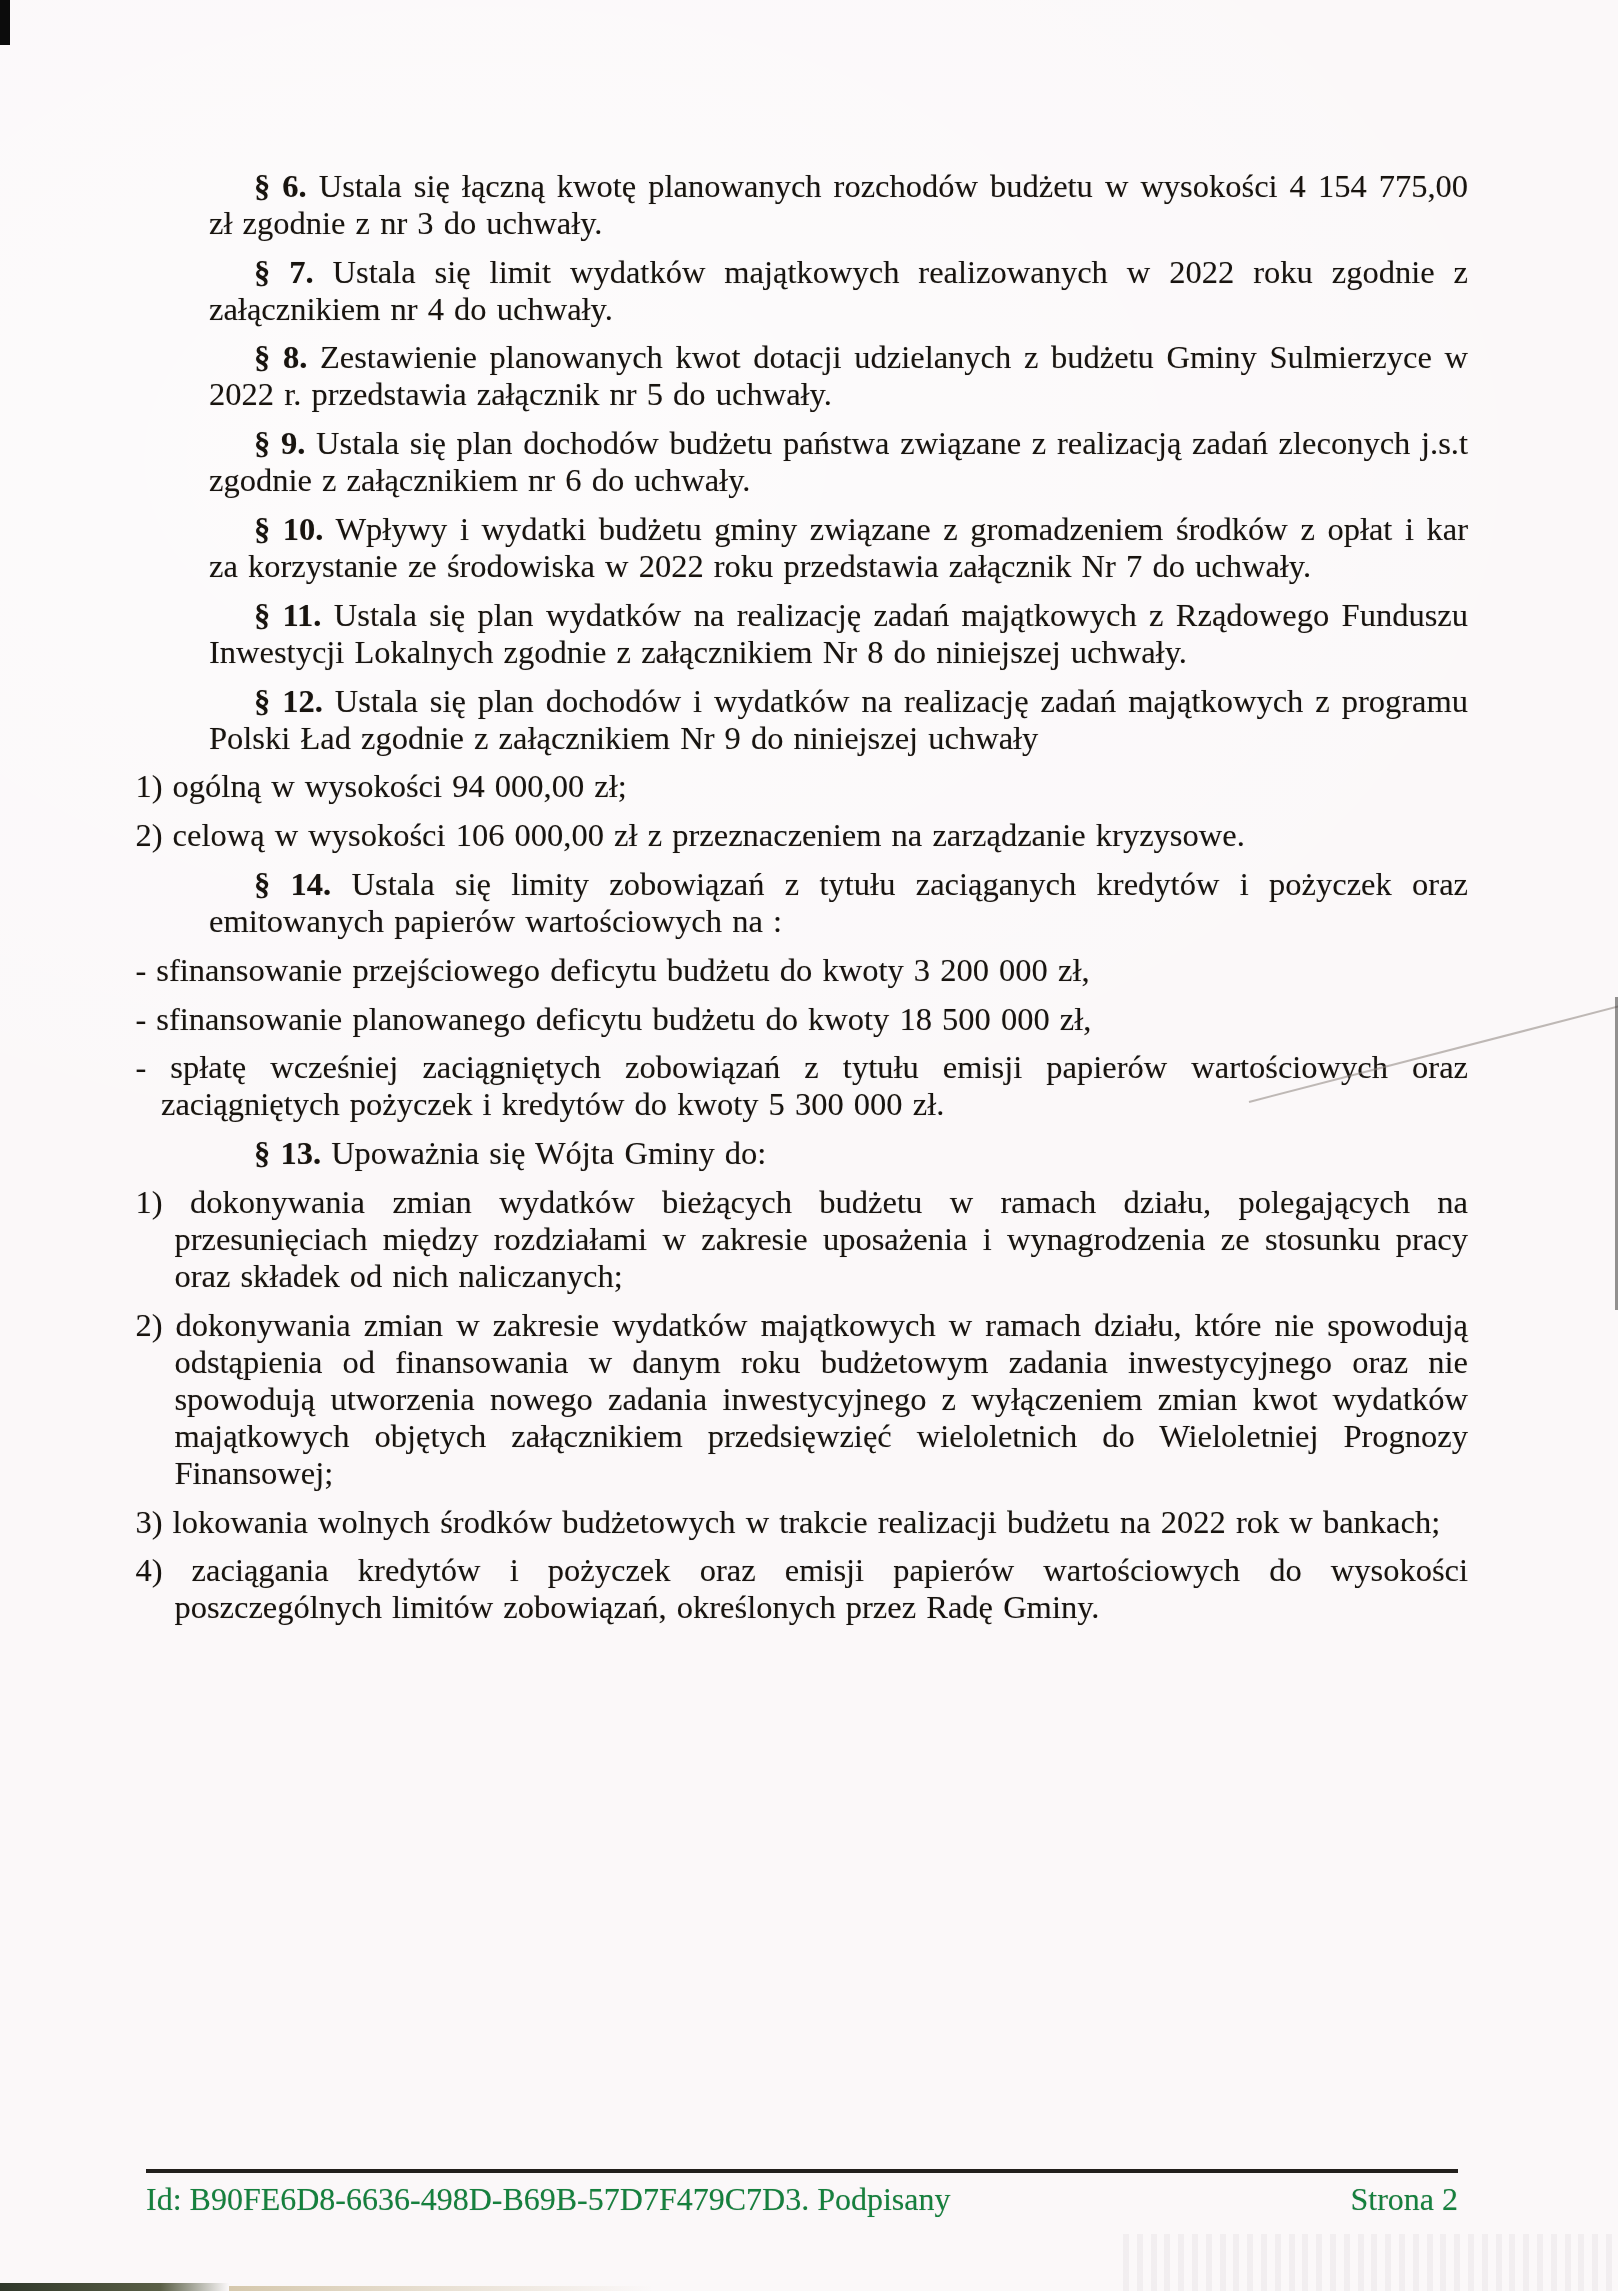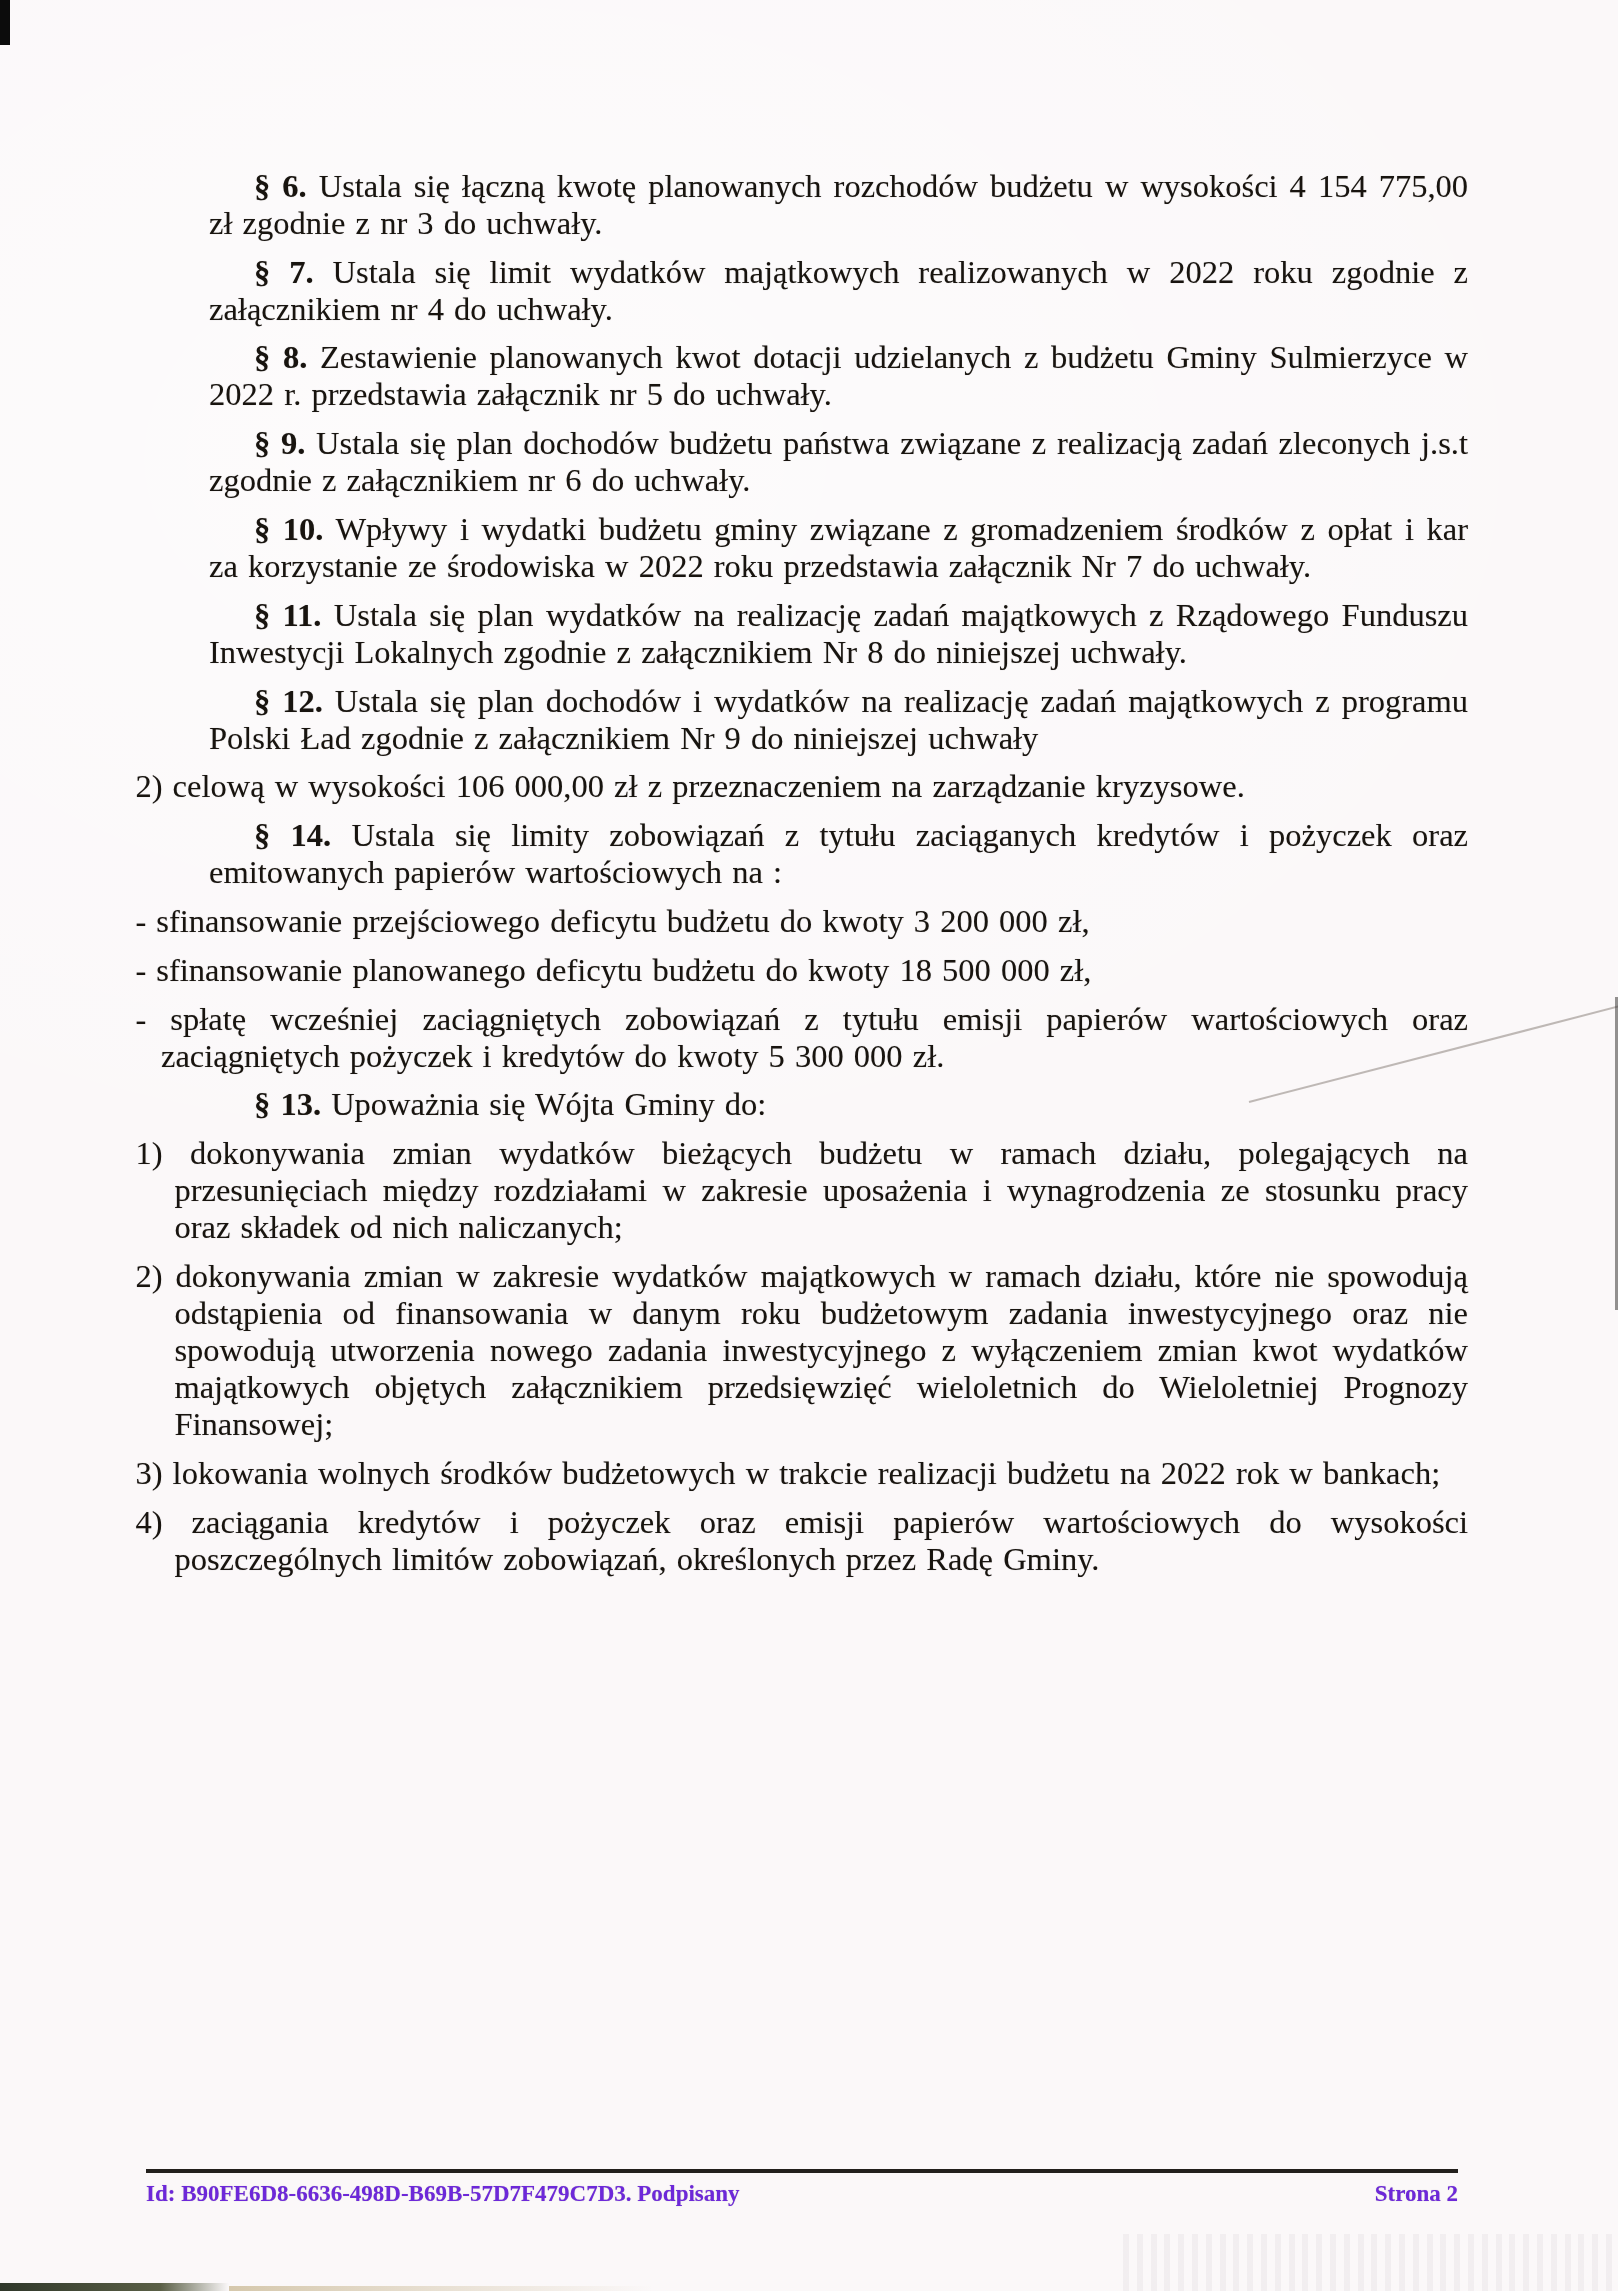--- a/index.html
+++ b/index.html
@@ -50,24 +50,23 @@
     width: 1312px;
   }
   .footer-rule {
     height: 3.9px;
     background: #23201d;
   }
   .footer-row {
     display: flex;
     justify-content: space-between;
     margin-top: 7.9px;
-    font-size: 23px;
-    color: #6d28d9;
+    font-size: 32px;
+    color: #15803d;
     text-shadow: 0 0 1px rgba(30, 26, 22, .25);
-    font-weight: bold;
   }
   .artifact { position: absolute; pointer-events: none; }
   .a-corner   { left: 0; top: 0; width: 9.9px; height: 45px; background: #0c0c0c; }
   .a-bottom1  { left: 0; top: 2283px; width: 229px; height: 7.9px;
                 background: linear-gradient(90deg, #2f372a, #5a5f46 70%, rgba(90,95,70,0)); }
   .a-bottom2  { left: 229px; top: 2286px; width: 424px; height: 4.9px;
                 background: linear-gradient(90deg, rgba(176,152,96,.5), rgba(176,152,96,0)); }
   .a-crease   { left: 1249px; top: 1101px; width: 386px; height: 2px;
                 background: rgba(141,131,125,.55);
                 transform: rotate(-14.5deg); transform-origin: left center; }
@@ -90,20 +89,21 @@
 
   <p class="sec"><span class="marker">§ 9.</span> <span>Ustala się plan dochodów budżetu państwa związane z realizacją zadań zleconych j.s.t zgodnie z załącznikiem nr 6 do uchwały.</span></p>
 
   <p class="sec"><span class="marker">§ 10.</span> <span>Wpływy i wydatki budżetu gminy związane z gromadzeniem środków z opłat i kar za korzystanie ze środowiska w 2022 roku przedstawia załącznik Nr 7 do uchwały.</span></p>
 
   <p class="sec"><span class="marker">§ 11.</span> <span>Ustala się plan wydatków na realizację zadań majątkowych z Rządowego Funduszu Inwestycji Lokalnych zgodnie z załącznikiem Nr 8 do niniejszej uchwały.</span></p>
 
   <p class="sec"><span class="marker">§ 12.</span> <span>Ustala się plan dochodów i wydatków na realizację zadań majątkowych z programu Polski Ład zgodnie z załącznikiem Nr 9 do niniejszej uchwały</span></p>
 
 
+  <p class="num"><span>1)</span> <span>ogólną w wysokości 94 000,00 zł;</span></p>
 
   <p class="num"><span>2)</span> <span>celową w wysokości 106 000,00 zł z przeznaczeniem na zarządzanie kryzysowe.</span></p>
 
   <p class="sec"><span class="marker">§ 14.</span> <span>Ustala się limity zobowiązań z tytułu zaciąganych kredytów i pożyczek oraz emitowanych papierów wartościowych na :</span></p>
 
   <p class="dash"><span>-</span> <span>sfinansowanie przejściowego deficytu budżetu do kwoty 3 200 000 zł,</span></p>
 
   <p class="dash"><span>-</span> <span>sfinansowanie planowanego deficytu budżetu do kwoty 18 500 000 zł,</span></p>
 
   <p class="dash"><span>-</span> <span>spłatę wcześniej zaciągniętych zobowiązań z tytułu emisji papierów wartościowych oraz zaciągniętych pożyczek i kredytów do kwoty 5 300 000 zł.</span></p>

